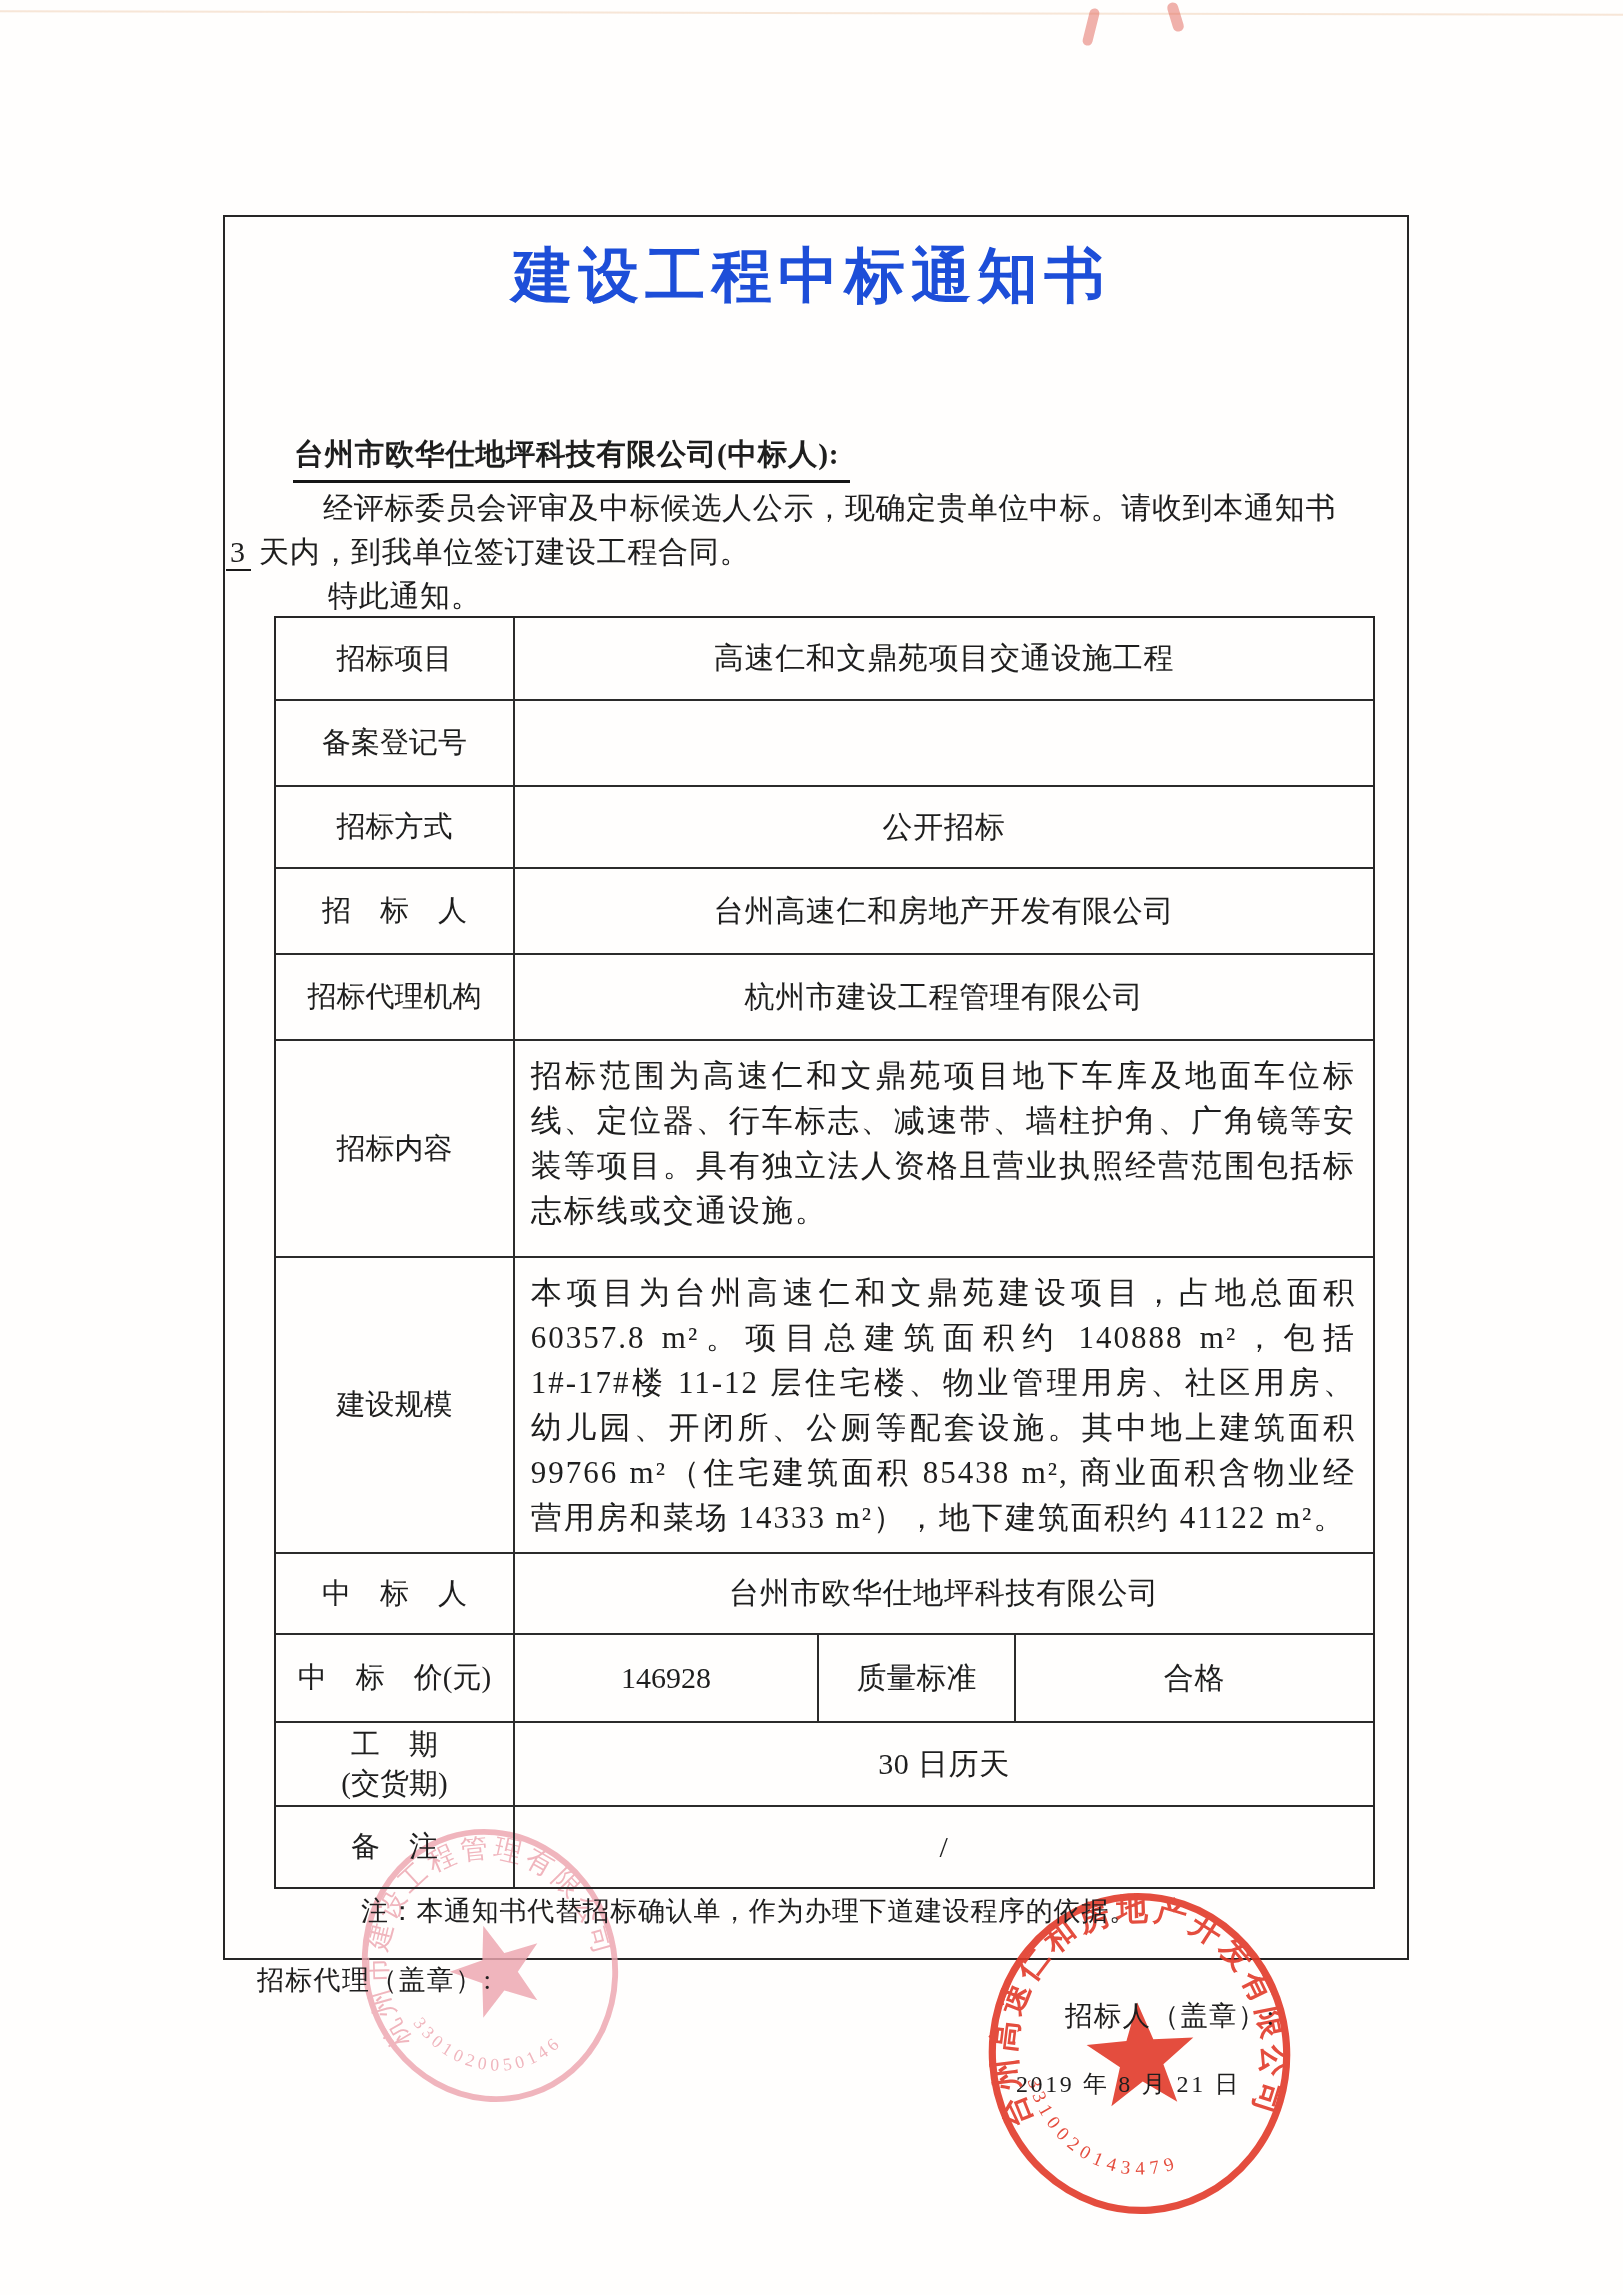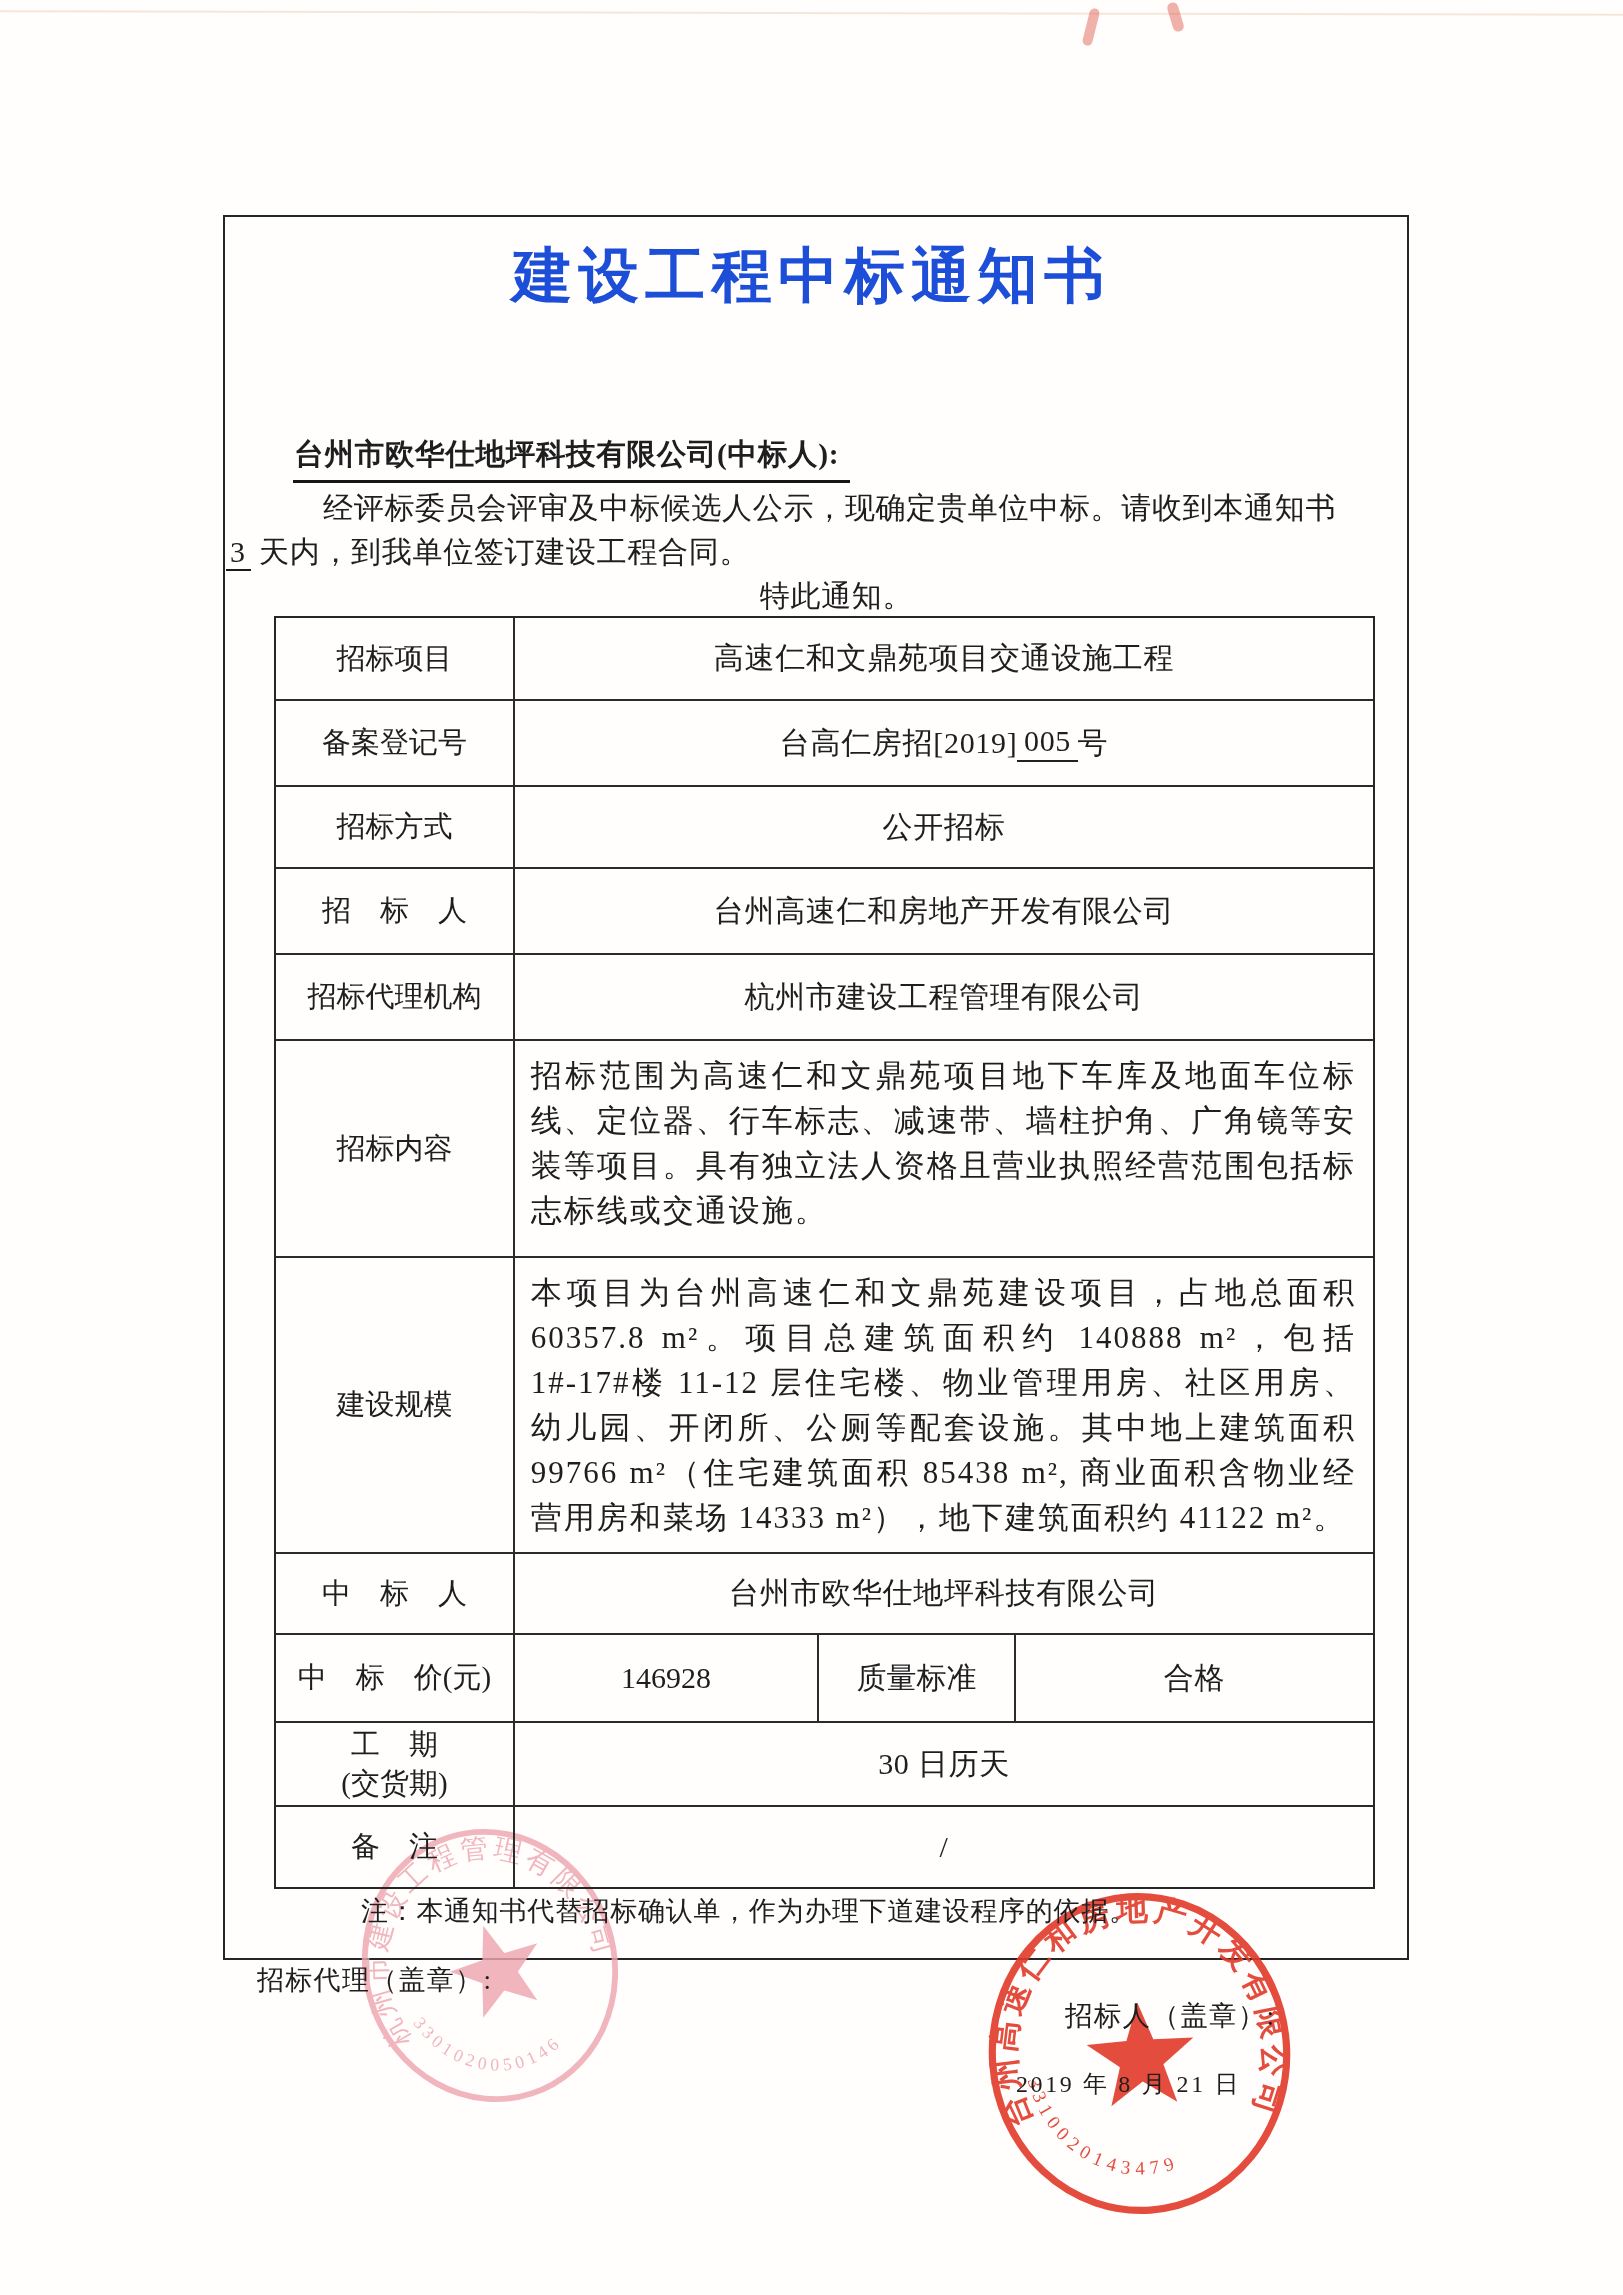--- a/index.html
+++ b/index.html
@@ -23,21 +23,21 @@
 
   .doc-title { position:absolute; left:0; top:236px; width:1623px; text-align:center;
     font-size:60px; font-weight:700; letter-spacing:6.5px; color:#1d4ed8; }
 
   .recipient { position:absolute; left:293px; top:435px; font-size:29.5px; font-weight:700;
     letter-spacing:0.7px; border-bottom:3.3px solid #161616; padding:0 10.5px 5.2px 1.3px; }
 
   .body-text { position:absolute; left:226px; top:486px; width:1153px;
     font-size:30px; line-height:44px; letter-spacing:0.7px;font-family:Liberation Serif, serif; }
   .body-text .p1 { text-indent:97px; }
-  .body-text .p3 { padding-left:68px;text-align:center; }
+  .body-text .p3 { padding-left:102px; }
   .u3 { border-bottom:2.6px solid #1a1a1a; padding:0 5.2px 1.3px 3.9px; }
 
   .award-table { position:absolute; left:274px; top:616px; width:1101px;
     border:2.6px solid #262626; }
   .t-row { display:flex; width:100%; }
   .t-row + .t-row { border-top:2px solid #2b2b2b; }
   .h1{height:81px}.h2{height:86px}.h3{height:82px}.h4{height:86px}.h5{height:86px}
   .h6{height:217px}.h7{height:296px}.h8{height:81px}.h9{height:88px}.h10{height:84px}.h11{height:82px}
   .cell { display:flex; align-items:center; justify-content:center; font-size:30px; }
   .cell-label { width:239px; flex:none; border-right:2px solid #2b2b2b; text-align:center;
@@ -114,25 +114,20 @@
     </g>
   </svg>
 
   <div class="award-table">
     <div class="t-row h1">
       <div class="cell cell-label">招标项目</div>
       <div class="cell cell-value">高速仁和文鼎苑项目交通设施工程</div>
     </div>
     <div class="t-row h2">
       <div class="cell cell-label">备案登记号</div>
-      <div class="cell cell-value">
-        <span>台高仁房招[2019]</span>
-          <span class="ul-reg">005</span>
-          <span>号</span>
-      </div>
     </div>
     <div class="t-row h3">
       <div class="cell cell-label">招标方式</div>
       <div class="cell cell-value">公开招标</div>
     </div>
     <div class="t-row h4">
       <div class="cell cell-label">招　标　人</div>
       <div class="cell cell-value">台州高速仁和房地产开发有限公司</div>
     </div>
     <div class="t-row h5">

